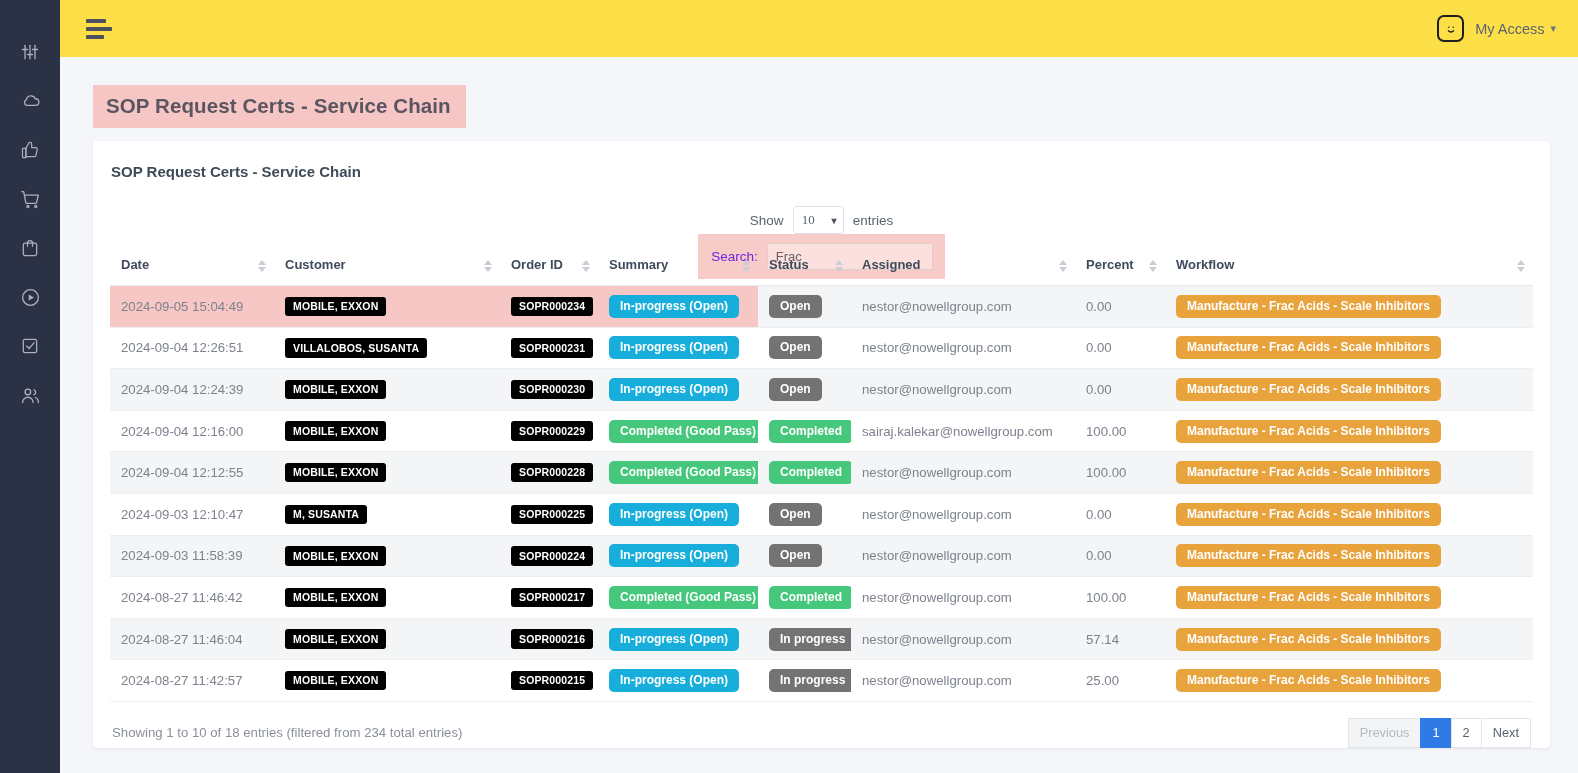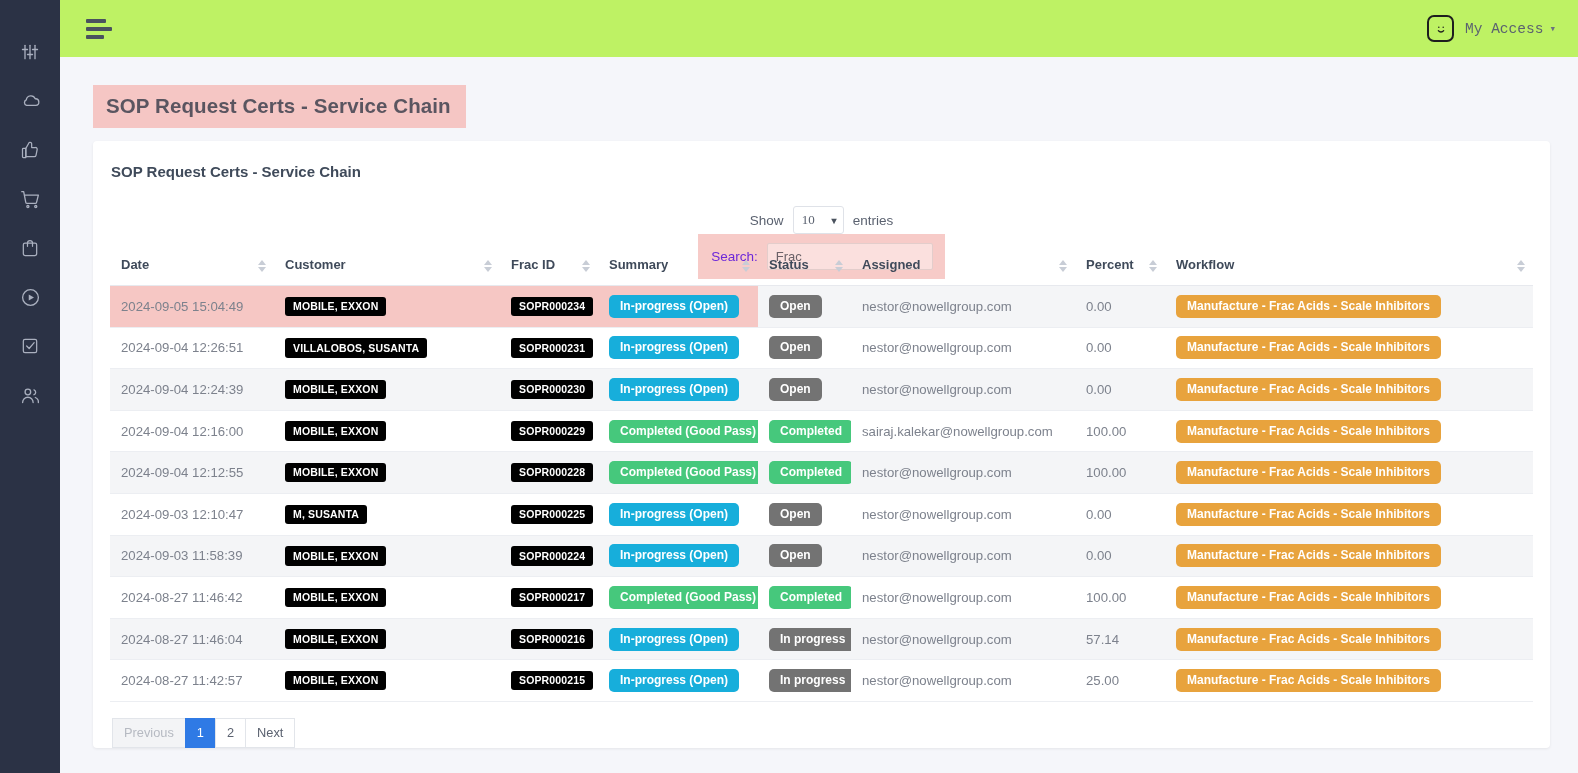--- a/index.html
+++ b/index.html
@@ -26,25 +26,24 @@
     color: #aab0bf;
     cursor: pointer;
   }
   .side-icon svg { display: block; }
 
   
   .right { flex: 1; height: 773px; display: flex; flex-direction: column; background: #f5f6fa; }
 
   .topbar {
     height: 57px; min-height: 57px;
-    background: #bef264;
+    background: #fde047;
     display: flex; align-items: center;
     justify-content: space-between;
     padding: 0 22px 0 22px;
-    font-family: Liberation Mono, monospace;
   }
   .hamburger { display: flex; flex-direction: column; gap: 4px; cursor: pointer; padding: 4px; }
   .hamburger span { display: block; height: 4px; background: #4a525e; border-radius: 1px; }
   .hamburger span:nth-child(1) { width: 20px; }
   .hamburger span:nth-child(2) { width: 26px; }
   .hamburger span:nth-child(3) { width: 18px; }
 
   .topbar-right { display: flex; align-items: center; gap: 11px; }
   .smiley {
     width: 27px; height: 27px;
@@ -349,21 +348,21 @@
           <thead>
             <tr id="header-row">
                 <th><span>Date</span><span class="sort">
                     <i class="up"></i>
                     <i class="dn"></i>
                   </span></th>
                 <th><span>Customer</span><span class="sort">
                     <i class="up"></i>
                     <i class="dn"></i>
                   </span></th>
-                <th><span>Frac ID</span><span class="sort">
+                <th><span>Order ID</span><span class="sort">
                     <i class="up"></i>
                     <i class="dn"></i>
                   </span></th>
                 <th><span>Summary</span><span class="sort">
                     <i class="up"></i>
                     <i class="dn"></i>
                   </span></th>
                 <th><span>Status</span><span class="sort">
                     <i class="up"></i>
                     <i class="dn"></i>
@@ -480,20 +479,21 @@
                 <td class=""><span class="badge-pill b-cyan">In-progress (Open)</span></td>
                 <td class=""><span class="badge-pill b-blue">In progress</span></td>
                 <td class=""><span>nestor@nowellgroup.com</span></td>
                 <td class=""><span>25.00</span></td>
                 <td class=""><span class="badge-pill b-orange">Manufacture - Frac Acids - Scale Inhibitors</span></td>
               </tr>
             </tbody>
         </table>
 
         <div class="table-footer">
+          <div class="showing-info">Showing 1 to 10 of 18 entries (filtered from 234 total entries)</div>
           <div class="pagination" id="pagination">
               <div class="page-btn disabled">Previous</div>
               <div class="page-btn active">1</div>
               <div class="page-btn">2</div>
               <div class="page-btn">Next</div>
             </div>
         </div>
       </section>
 
     </main>

